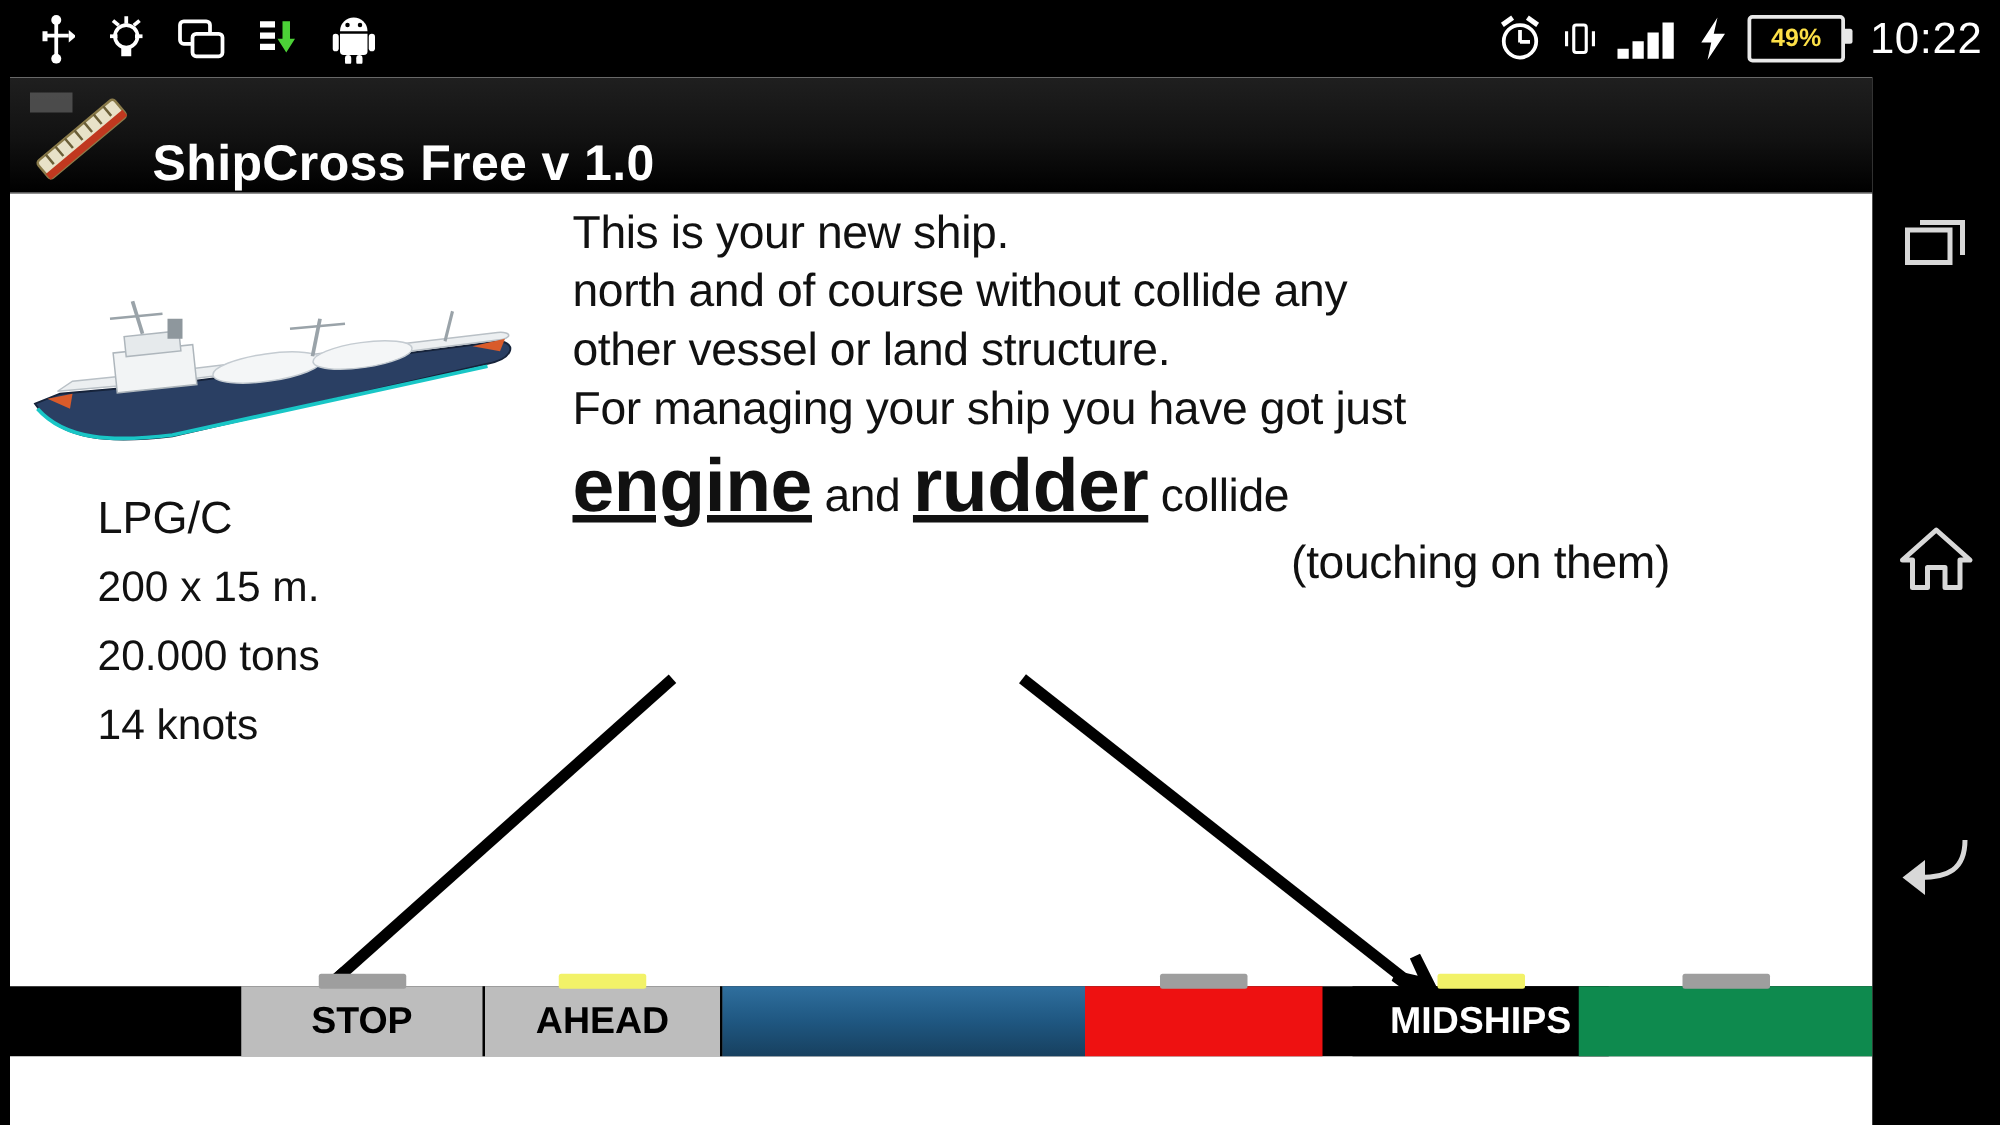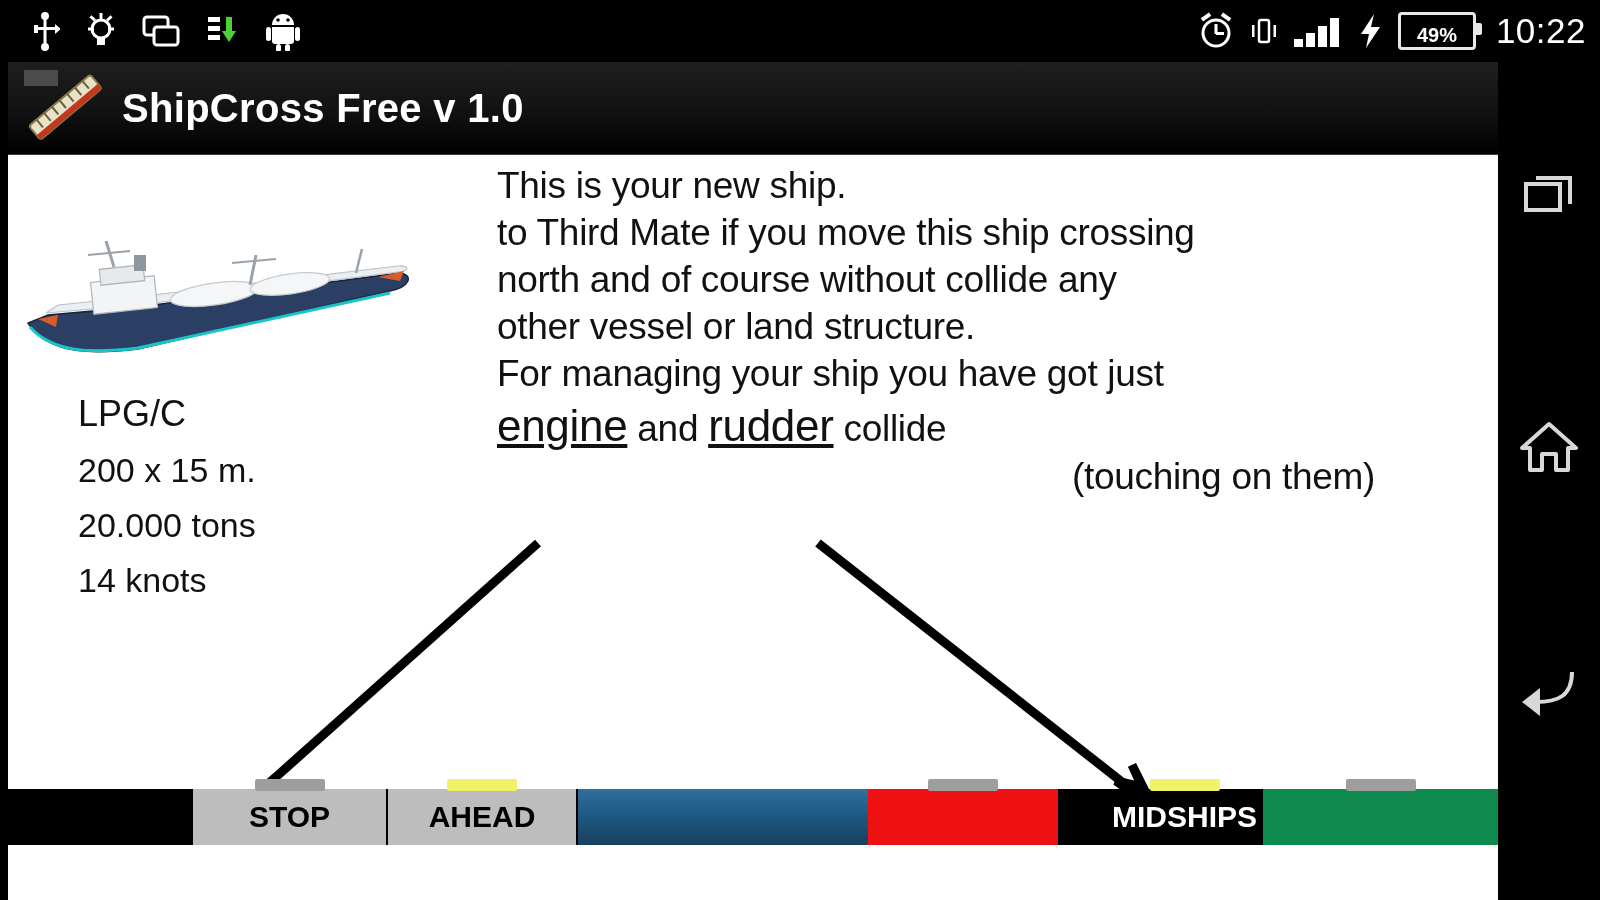--- a/index.html
+++ b/index.html
@@ -51,23 +51,23 @@
     letter-spacing: 0.5px;
     padding-left: 6px;
   }
   .battery {
     position: relative;
     width: 72px;
     height: 32px;
     border: 3px solid #e8e8e8;
     border-radius: 4px;
     display: flex;
-    align-items: flex-end;
+    align-items: center;
     justify-content: center;
-    color: #ffffff;
+    color: #fde047;
     font-size: 20px;
     font-weight: bold;
   }
   .battery:after {
     content: "";
     position: absolute;
     right: -9px;
     top: 8px;
     width: 6px;
     height: 12px;
@@ -85,21 +85,21 @@
     background: #fff;
     overflow: hidden;
   }
   .titlebar {
     position: relative;
     width: 100%;
     height: 92px;
     background: linear-gradient(to bottom, #1f1f1f 0%, #111 55%, #000 100%);
     border-bottom: 1px solid #3a3a3a;
     display: flex;
-    align-items: center;
+    align-items: flex-end;
   }
   .app-logo {
     width: 96px;
     height: 84px;
     margin-left: 10px;
     flex: none;
     position: relative;
   }
   .app-title {
     color: #fff;
@@ -131,31 +131,31 @@
     top: 230px;
     width: 360px;
     color: #111;
     font-size: 34px;
     line-height: 1.62;
   }
   .ship-specs .spec-type { font-size: 36px; }
 
   .blurb {
     position: absolute;
-    left: 489px;
+    left: 450px;
     top: 8px;
     width: 960px;
     color: #111;
     font-size: 37px;
     line-height: 1.27;
     letter-spacing: -0.3px;
   }
   .blurb .big {
-    font-size: 44px;
-    font-weight: normal;
+    font-size: 60px;
+    font-weight: bold;
     text-decoration: underline;
   }
   .blurb .touch-line {
     display: block;
     text-align: right;
     padding-right: 82px;
   }
 
   .arrows {
     position: absolute;
@@ -364,21 +364,20 @@
 
       <div class="ship-specs">
         <div class="spec-type">LPG/C</div>
         <div>200 x 15 m.</div>
         <div>20.000 tons</div>
         <div>14 knots</div>
       </div>
 
       <div class="blurb">
         <div>This is your new ship.</div>
-        <div>to Third Mate if you move this ship crossing</div>
         <div>north and of course without collide any</div>
         <div>other vessel or land structure.</div>
         <div>For  managing your ship you have got  just</div>
         <div>
           <span class="big">engine</span><span> and </span><span class="big">rudder</span><span> collide</span>
         </div>
         <div class="touch-line">(touching on them)</div>
       </div>
 
       <svg class="arrows" viewBox="0 0 1490 690">

